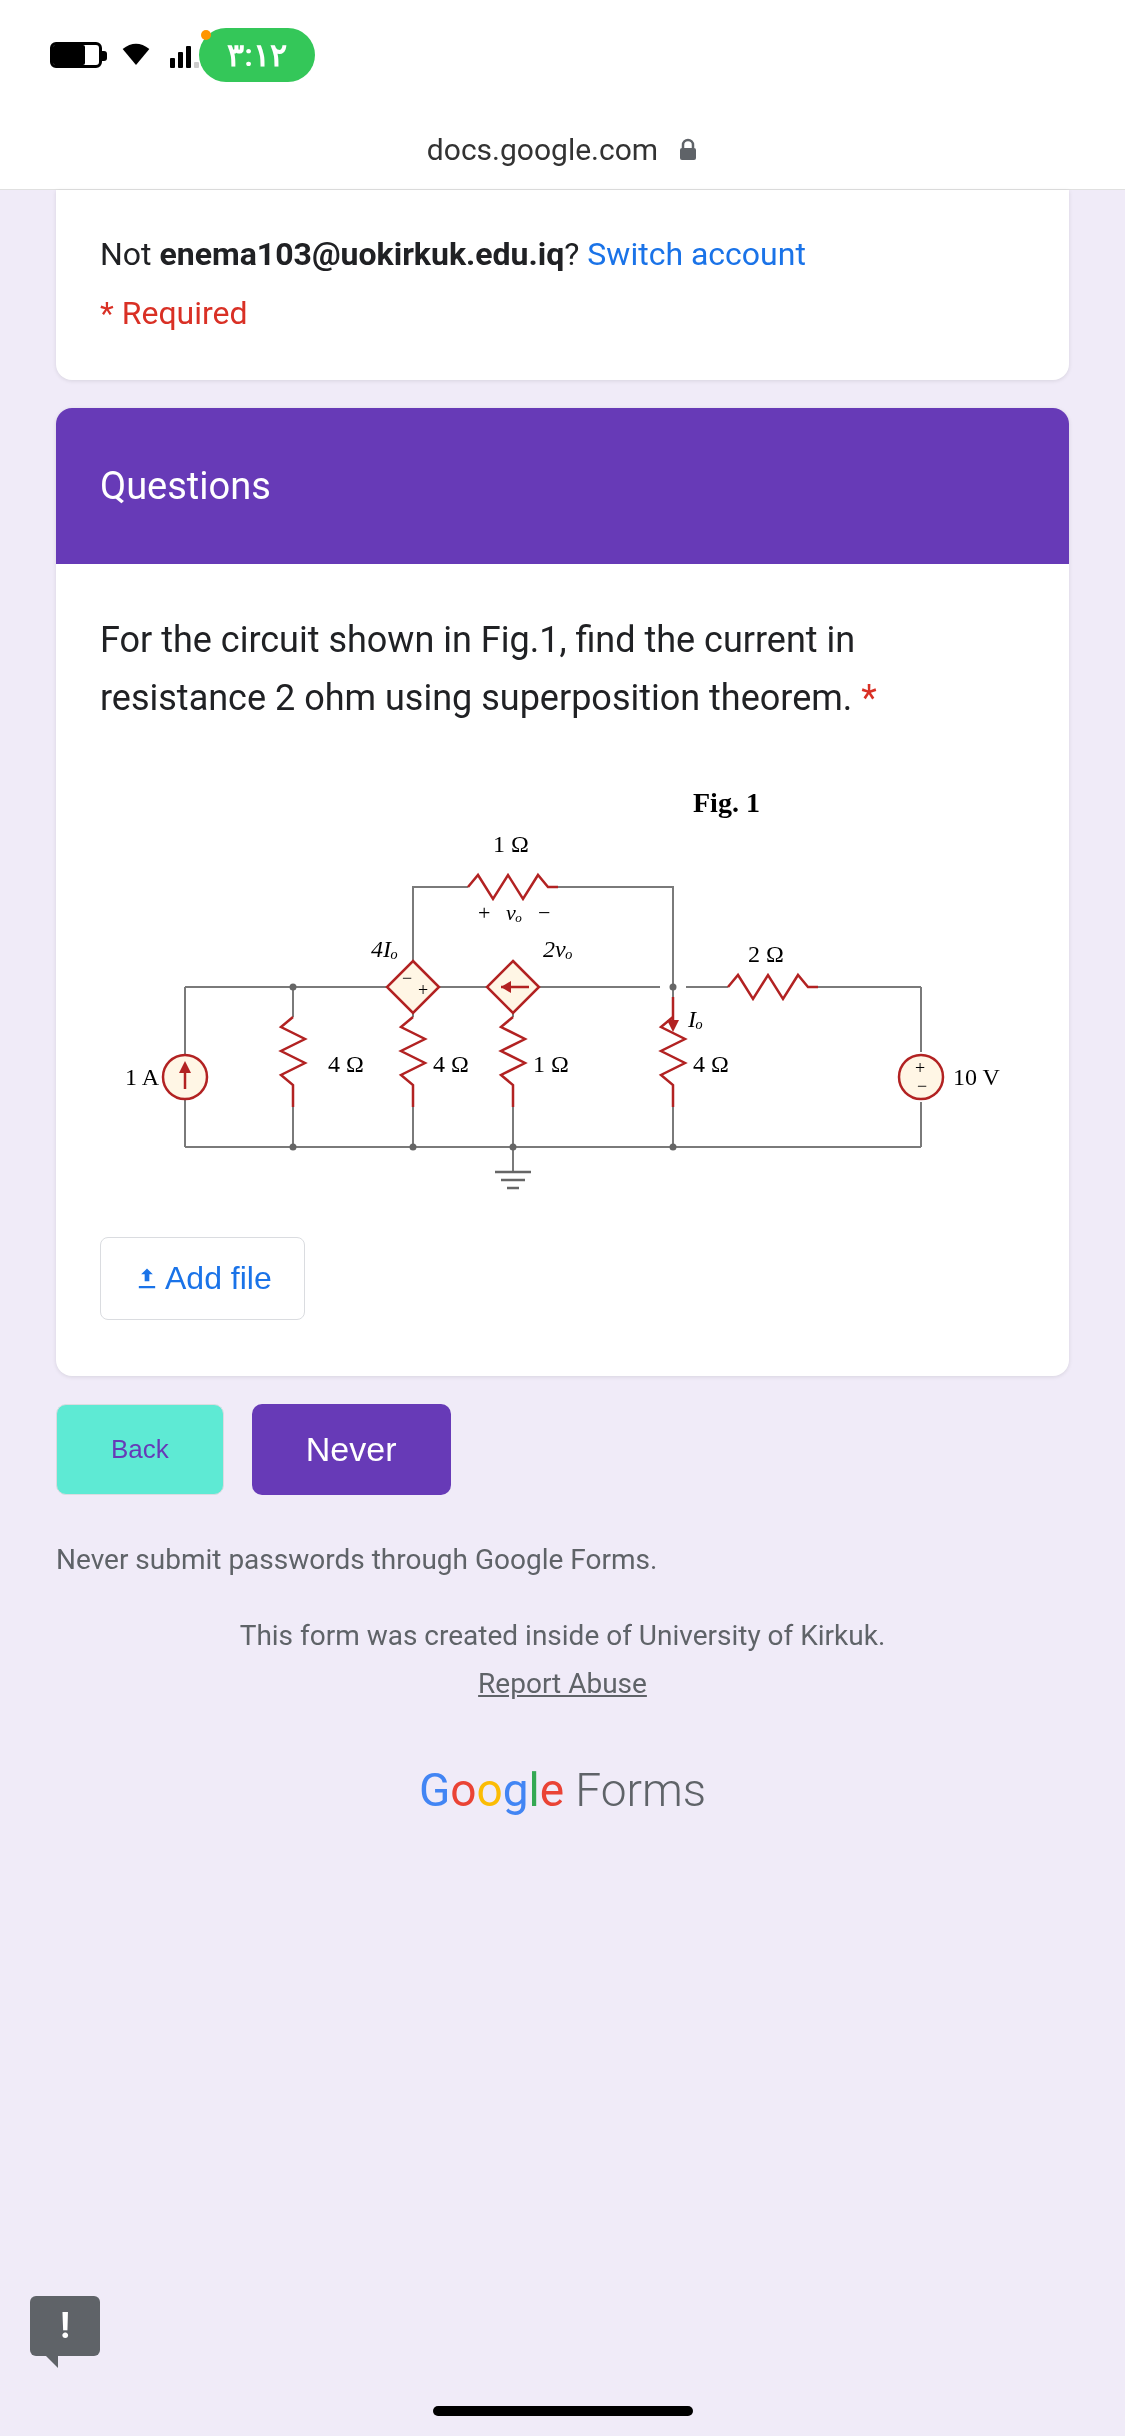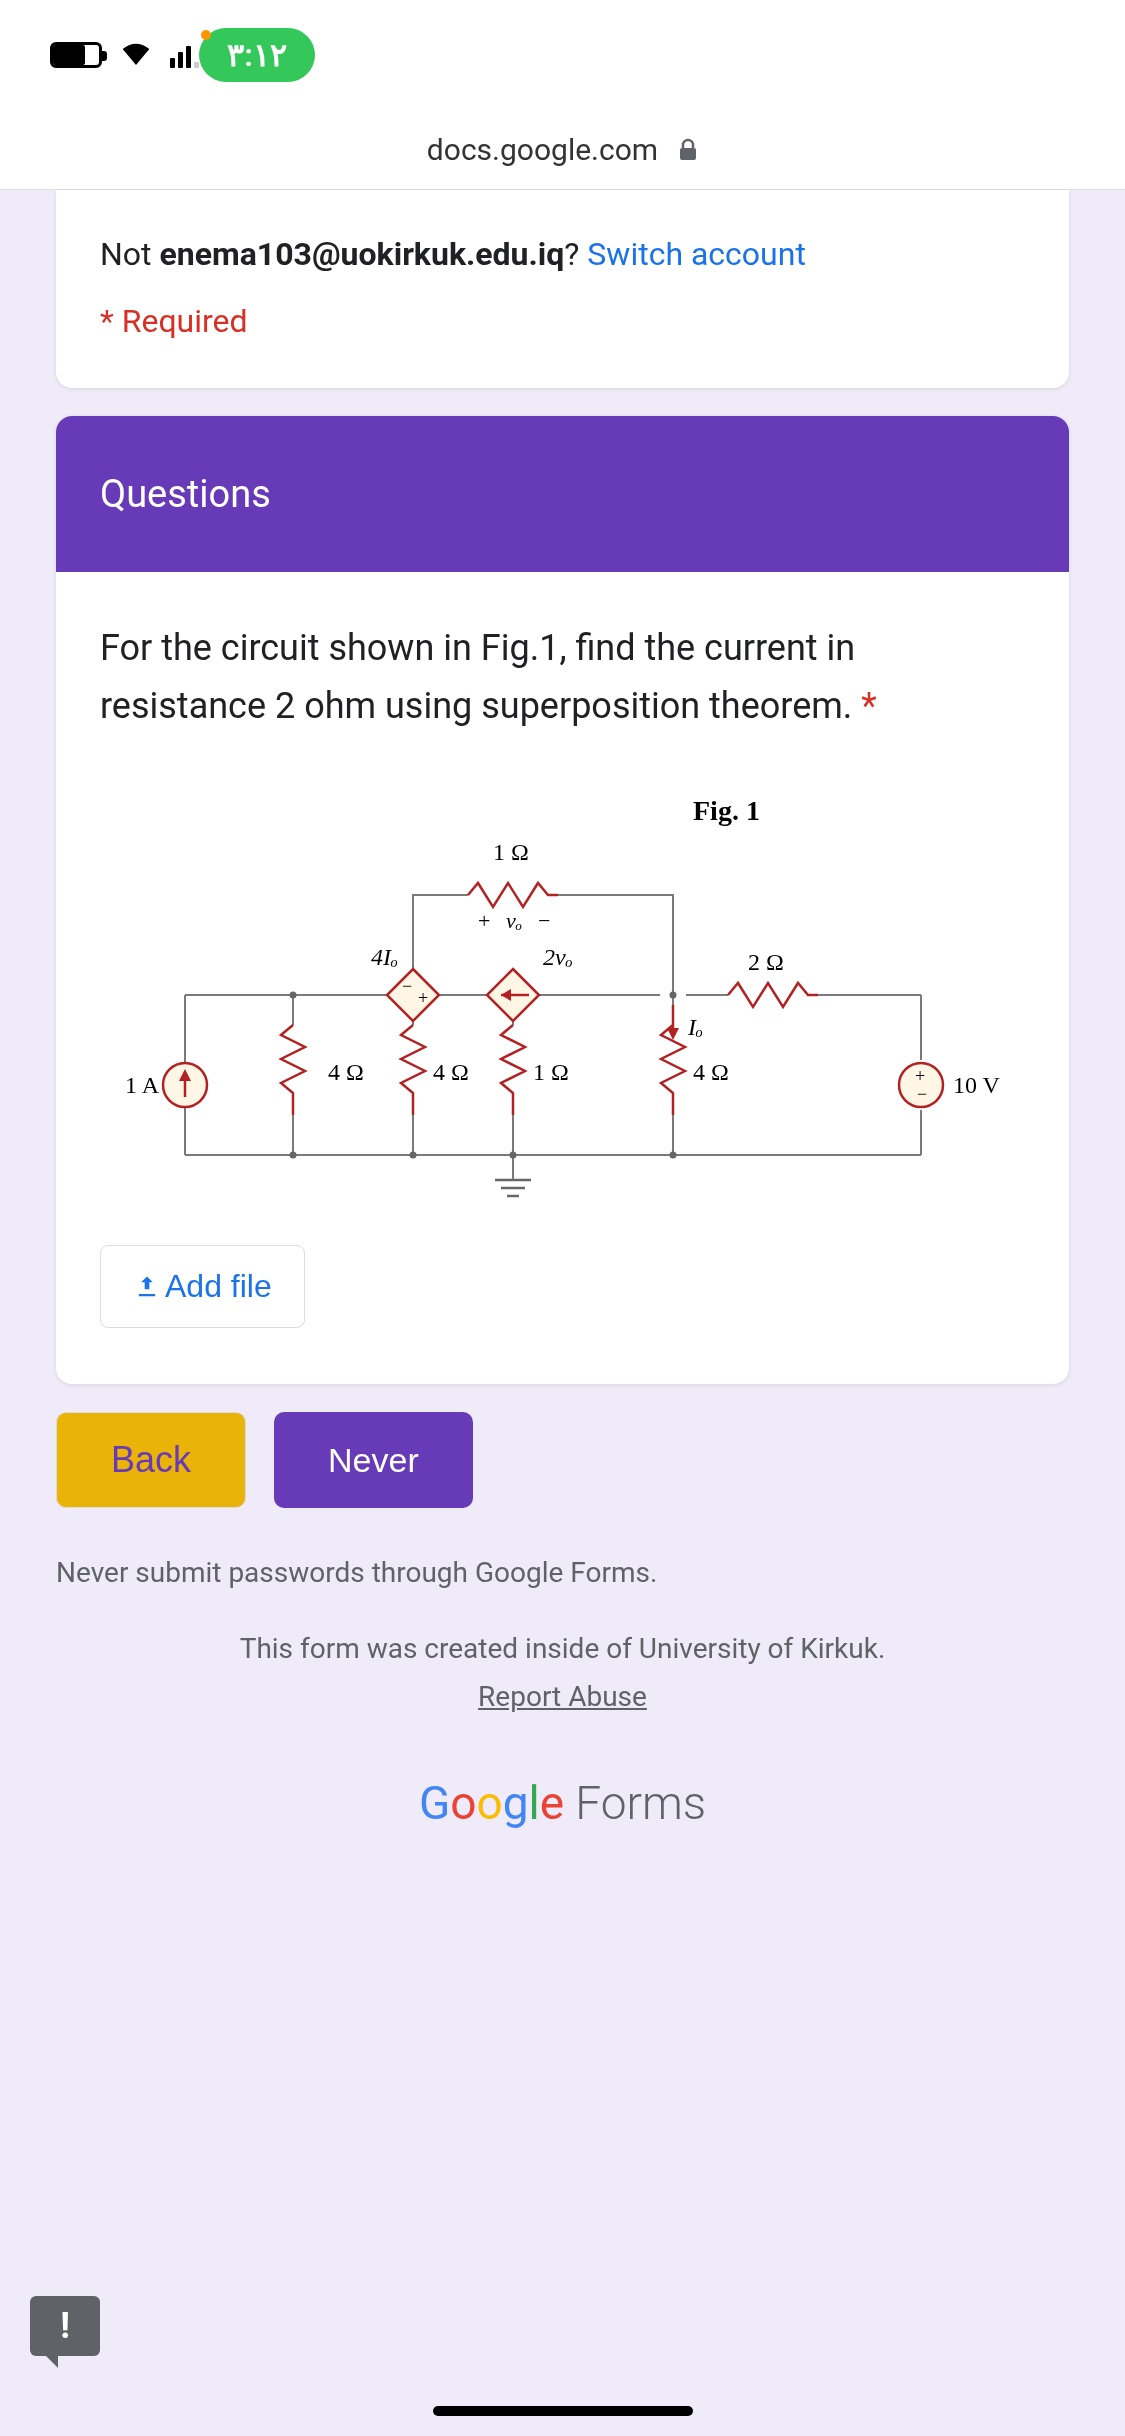--- a/index.html
+++ b/index.html
@@ -121,21 +121,21 @@
     }
     .header-card .email {
       font-weight: 700;
     }
     .link {
       color: #1a73e8;
     }
     .required-note {
       color: #d93025;
       font-size: 32px;
-      margin-top: 24px;
+      margin-top: 16px;
     }
     .section-header {
       background: #673ab7;
       color: #fff;
       padding: 56px 44px;
       font-size: 38px;
       border-radius: 16px 16px 0 0;
     }
     .question-body {
       padding: 48px 44px 56px;
@@ -167,26 +167,26 @@
       color: #1a73e8;
       font-size: 32px;
       background: #fff;
     }
     .nav-row {
       display: flex;
       gap: 28px;
       margin-top: 10px;
     }
     .back-btn {
-      background: #eab308;
+      background: #5eead4;
       color: #673ab7;
       border: 1px solid #dadce0;
       padding: 26px 54px;
       border-radius: 10px;
-      font-size: 36px;
+      font-size: 26px;
     }
     .submit-btn {
       background: #673ab7;
       color: #fff;
       border: none;
       padding: 26px 54px;
       border-radius: 10px;
       font-size: 34px;
     }
     .warning {

